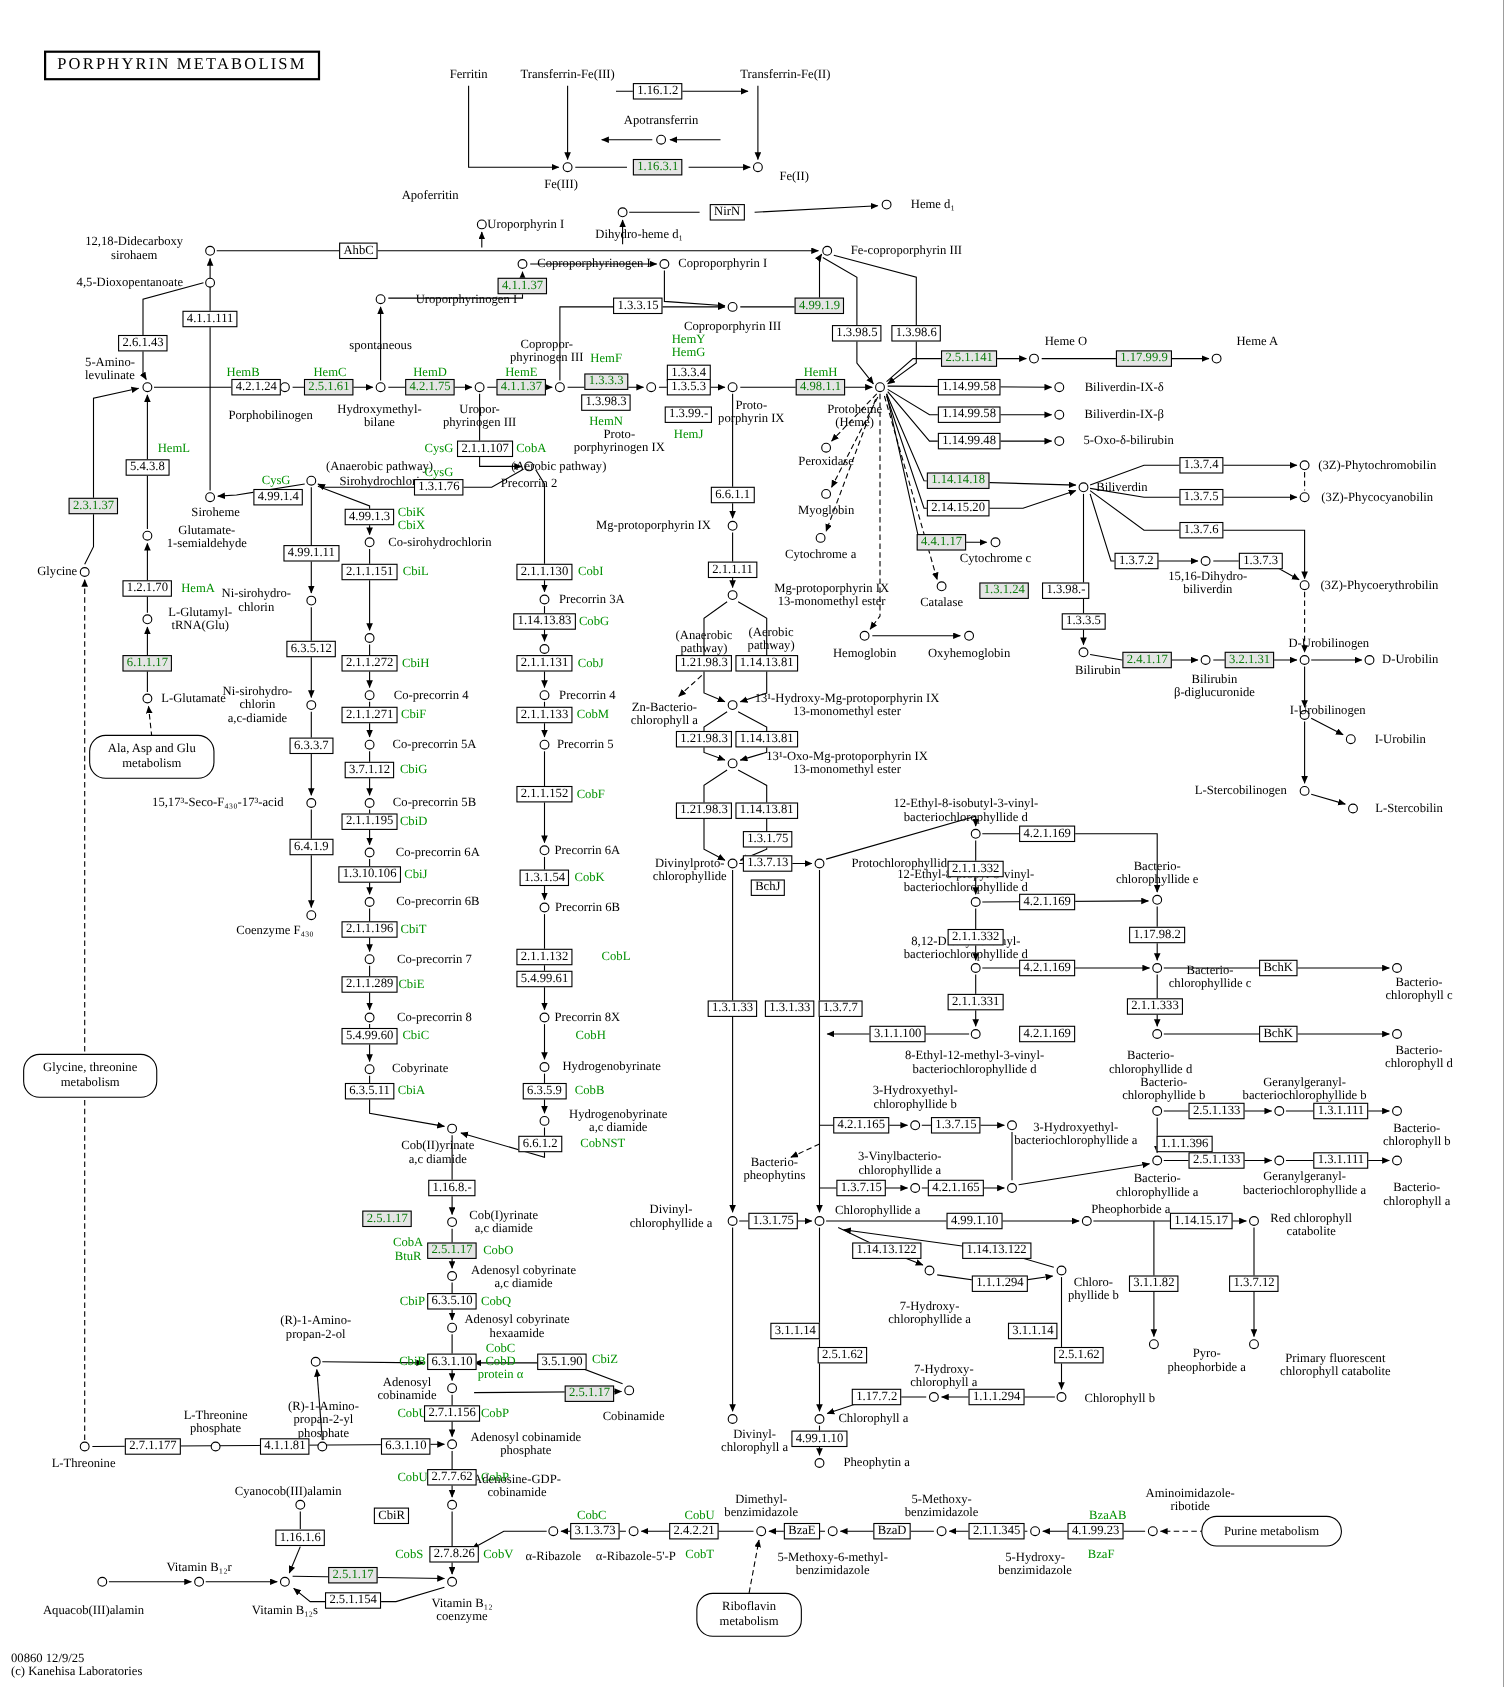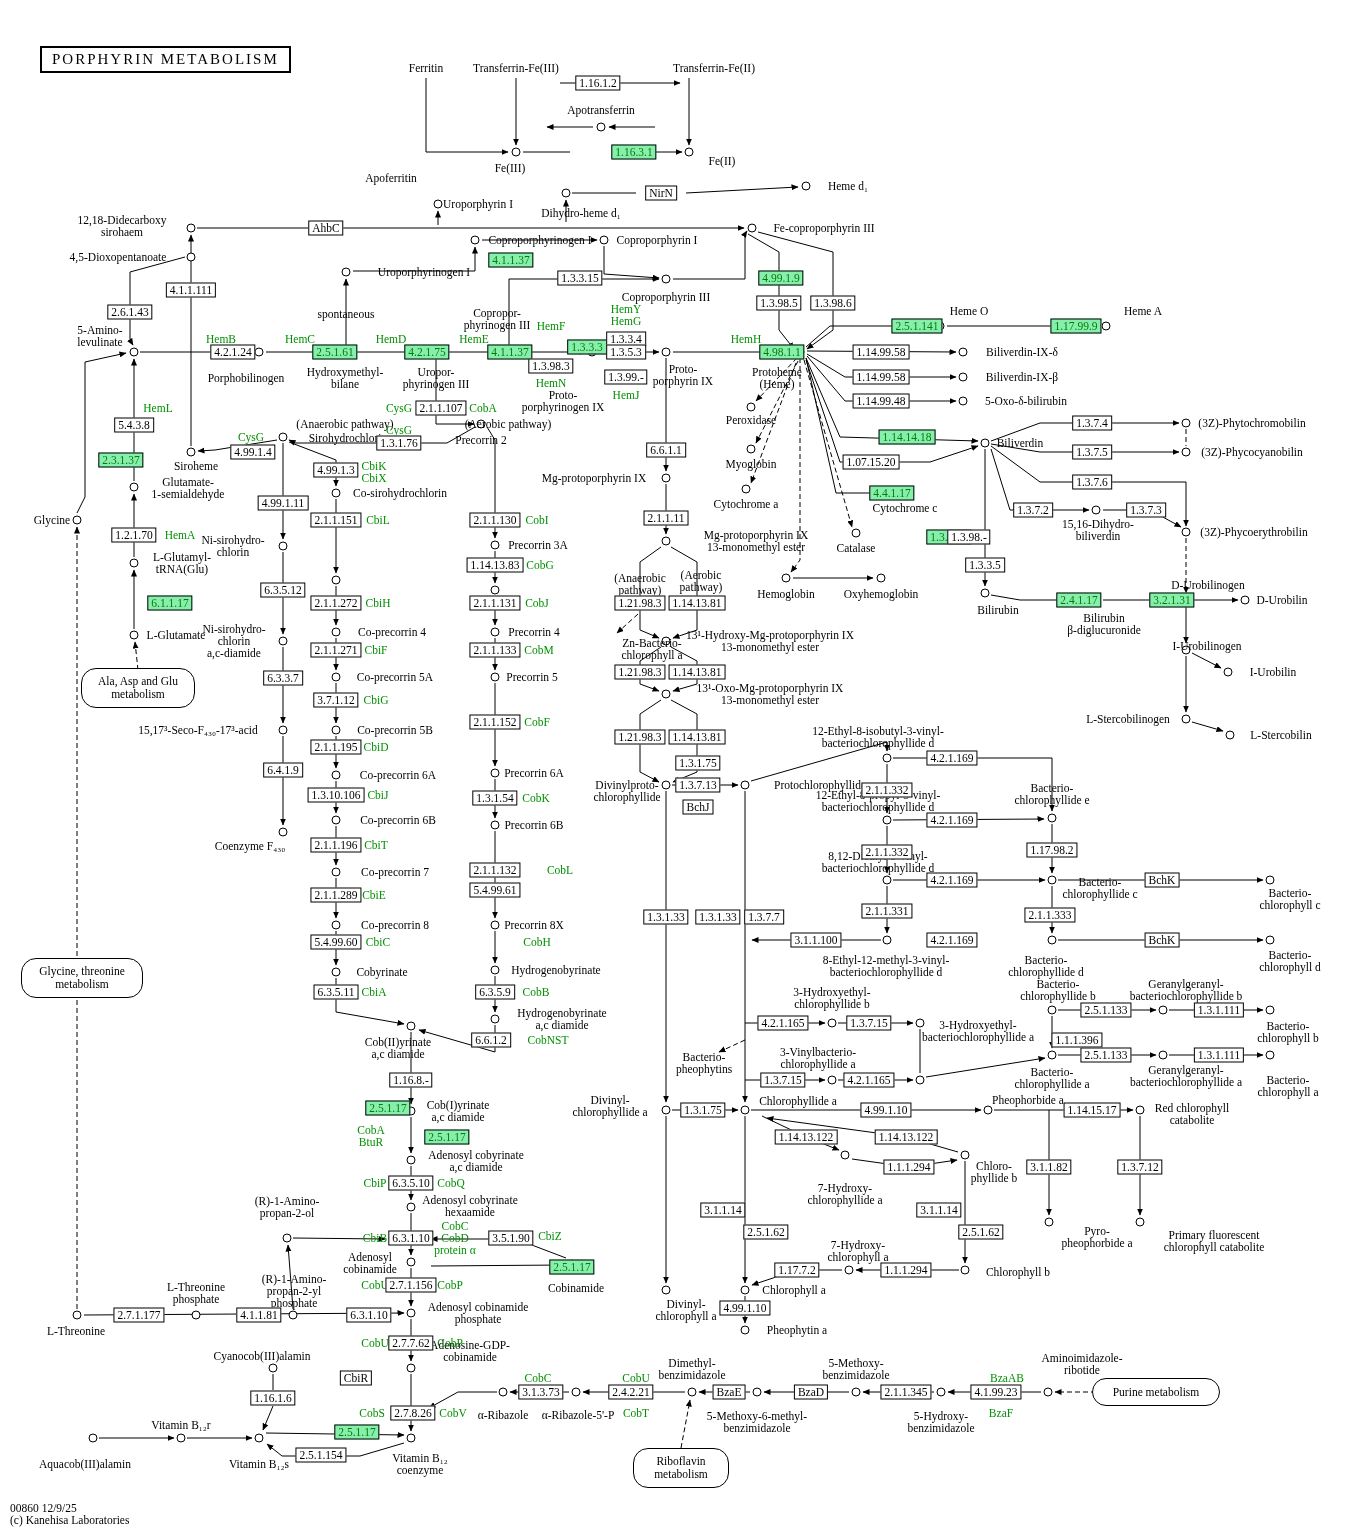--- a/index.html
+++ b/index.html
@@ -1,21 +1,21 @@
 <!DOCTYPE html>
 <html><head>
 <meta charset="utf-8">
 <style>
   html,body{margin:0;padding:0;background:#888;}
   #stage{position:relative;width:1367px;height:1534px;background:#fff;outline:1px solid #000;
          font-family:"Liberation Serif","DejaVu Serif",serif;overflow:hidden;margin:0 auto;}
   #edges-svg{position:absolute;left:0;top:0;}
   .box{position:absolute;transform:translate(-50%,-50%);border:1px solid #000;background:#fff;
        font-size:11.5px;line-height:13px;padding:0 3px;white-space:nowrap;color:#000;}
-  .box.g{background:#86efac;color:#0a7a0a;margin-left:36px;}
+  .box.g{background:#e5e5e5;color:#0a7a0a;}
   .glabel{position:absolute;transform:translate(-50%,-50%);color:#009000;font-size:11.5px;
           line-height:12px;text-align:center;white-space:pre;}
   .label{position:absolute;transform:translate(-50%,-50%);color:#000;font-size:11.5px;
          line-height:12px;text-align:center;white-space:pre;}
   .circle{position:absolute;width:9px;height:9px;border:1.4px solid #000;border-radius:50%;
           background:#fff;transform:translate(-50%,-50%);box-sizing:border-box;}
   .rounded{position:absolute;transform:translate(-50%,-50%);border:1px solid #000;border-radius:15px;
            background:#fff;font-size:11.5px;line-height:13px;text-align:center;display:flex;
            align-items:center;justify-content:center;white-space:pre;}
   .title-box{position:absolute;left:40px;top:46px;border:2px solid #000;padding:3px 10px;
@@ -420,21 +420,21 @@
     <div class="label" style="left: 1104px; top: 624px;">Bilirubin
 β-diglucuronide</div>
     <div class="label" style="left: 1208px; top: 585px;">D-Urobilinogen</div>
     <div class="label" style="left: 1282px; top: 600px;">D-Urobilin</div>
     <div class="label" style="left: 176px; top: 635px;">L-Glutamate</div>
     <div class="label" style="left: 234px; top: 641px;">Ni-sirohydro-
 chlorin
 a,c-diamide</div>
     <div class="label" style="left: 392px; top: 632px;">Co-precorrin 4</div>
     <div class="label" style="left: 534px; top: 632px;">Precorrin 4</div>
-    <div class="label" style="left: 604px; top: 649px; margin-left: 48px;">Zn-Bacterio-
+    <div class="label" style="left: 604px; top: 649px;">Zn-Bacterio-
 chlorophyll a</div>
     <div class="label" style="left: 770px; top: 641px;">13¹-Hydroxy-Mg-protoporphyrin IX
 13-monomethyl ester</div>
     <div class="label" style="left: 1207px; top: 646px;">I-Urobilinogen</div>
     <div class="label" style="left: 1273px; top: 672px;">I-Urobilin</div>
     <div class="label" style="left: 395px; top: 677px;">Co-precorrin 5A</div>
     <div class="label" style="left: 532px; top: 677px;">Precorrin 5</div>
     <div class="label" style="left: 395px; top: 730px;">Co-precorrin 5B</div>
     <div class="label" style="left: 770px; top: 694px;">13¹-Oxo-Mg-protoporphyrin IX
 13-monomethyl ester</div>
@@ -646,21 +646,21 @@
     <div class="box" style="left: 881px; top: 377px;">1.14.99.58</div>
     <div class="box" style="left: 881px; top: 401px;">1.14.99.48</div>
     <div class="box" style="left: 134px; top: 425px;">5.4.3.8</div>
     <div class="box" style="left: 441px; top: 408px;">2.1.1.107</div>
     <div class="box g" style="left: 85px; top: 460px;">2.3.1.37</div>
     <div class="box" style="left: 253px; top: 452px;">4.99.1.4</div>
     <div class="box" style="left: 399px; top: 443px;">1.3.1.76</div>
     <div class="box" style="left: 336px; top: 470px;">4.99.1.3</div>
     <div class="box" style="left: 666px; top: 450px;">6.6.1.1</div>
     <div class="box g" style="left: 871px; top: 437px;">1.14.14.18</div>
-    <div class="box" style="left: 871px; top: 462px;">1.07.15.20</div>
+    <div class="box" style="left: 871px; top: 462px;">2.14.15.20</div>
     <div class="box g" style="left: 856px; top: 493px;">4.4.1.17</div>
     <div class="box" style="left: 1092px; top: 423px;">1.3.7.4</div>
     <div class="box" style="left: 1092px; top: 452px;">1.3.7.5</div>
     <div class="box" style="left: 1092px; top: 482px;">1.3.7.6</div>
     <div class="box" style="left: 1033px; top: 510px;">1.3.7.2</div>
     <div class="box" style="left: 1146px; top: 510px;">1.3.7.3</div>
     <div class="box g" style="left: 913px; top: 537px;">1.3.1.24</div>
     <div class="box" style="left: 969px; top: 537px;">1.3.98.-</div>
     <div class="box" style="left: 985px; top: 565px;">1.3.3.5</div>
     <div class="box g" style="left: 1043px; top: 600px;">2.4.1.17</div>

